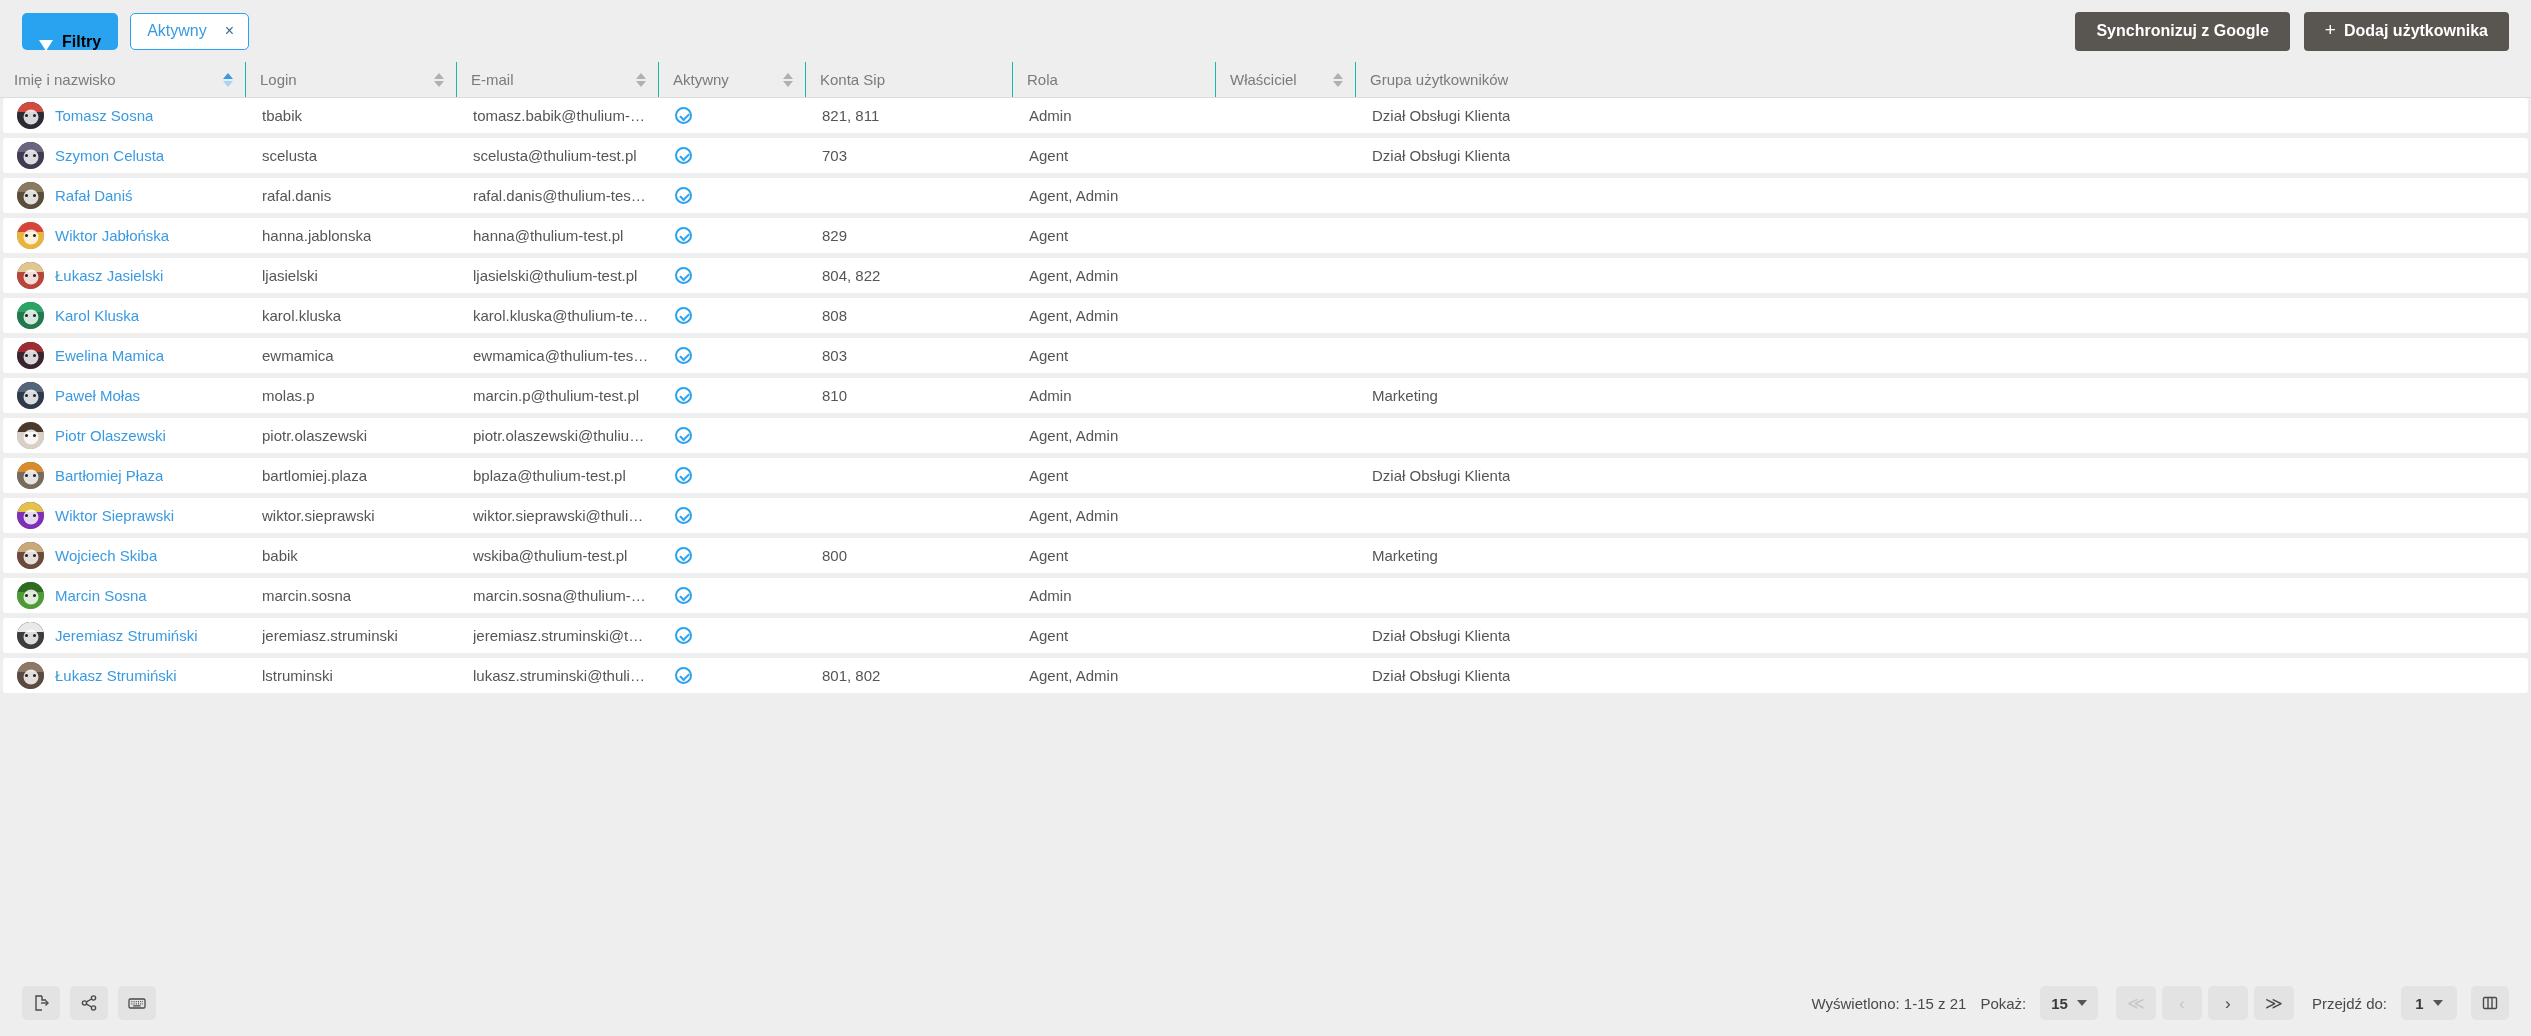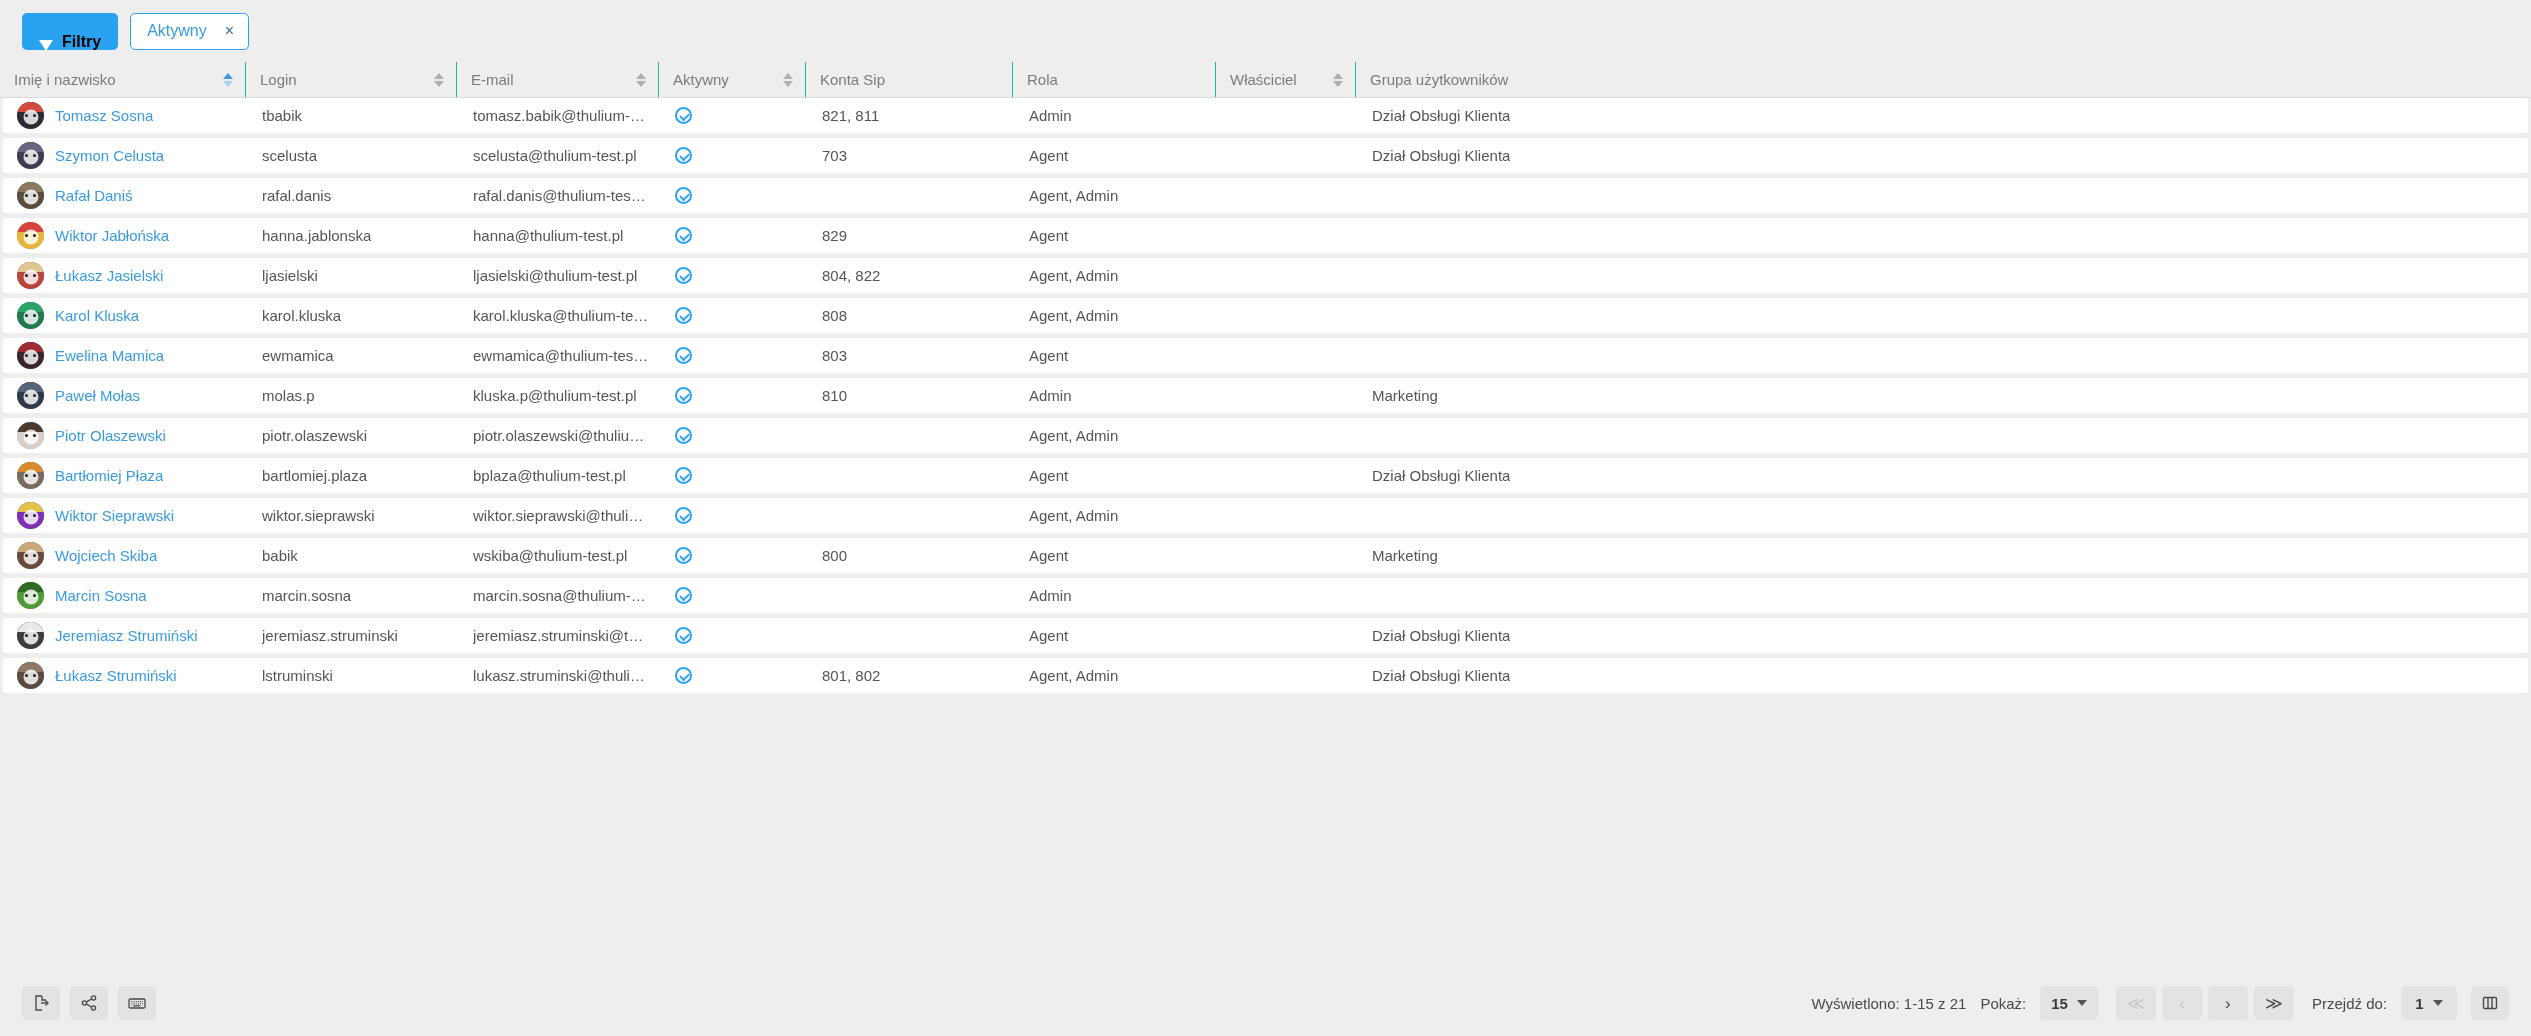--- a/index.html
+++ b/index.html
@@ -314,20 +314,29 @@
     <div class="toolbar-left">
       <button class="btn-filters">
         <span class="filter-glyph"></span>
         <span>Filtry</span>
       </button>
       <div class="chip">
         <span>Aktywny</span>
         <span class="chip-x">×</span>
       </div>
     </div>
+    <div class="toolbar-right">
+      <button class="btn-dark">
+        <span>Synchronizuj z Google</span>
+      </button>
+      <button class="btn-dark">
+        <span class="plus">+</span>
+        <span>Dodaj użytkownika</span>
+      </button>
+    </div>
   </div>
 
   <div class="table-wrap">
     <div class="thead" id="thead">
         <div class="th c-name">
           <span class="th-label">Imię i nazwisko</span>
           <span class="sorter active">
             <i class="up"></i>
             <i class="down"></i>
           </span>
@@ -617,21 +626,21 @@
               <span class="a-face"></span>
               <span class="a-eye l"></span>
               <span class="a-eye r"></span>
             </span>
             <span class="user-link">Paweł Mołas</span>
           </div>
           <div class="td c-login">
             <span>molas.p</span>
           </div>
           <div class="td c-email">
-            <span>kluska.p@thulium-test.pl</span>
+            <span>marcin.p@thulium-test.pl</span>
           </div>
           <div class="td c-active">
             <span class="check-icon"></span>
           </div>
           <div class="td c-sip">
             <span>810</span>
           </div>
           <div class="td c-role">
             <span>Admin</span>
           </div>

